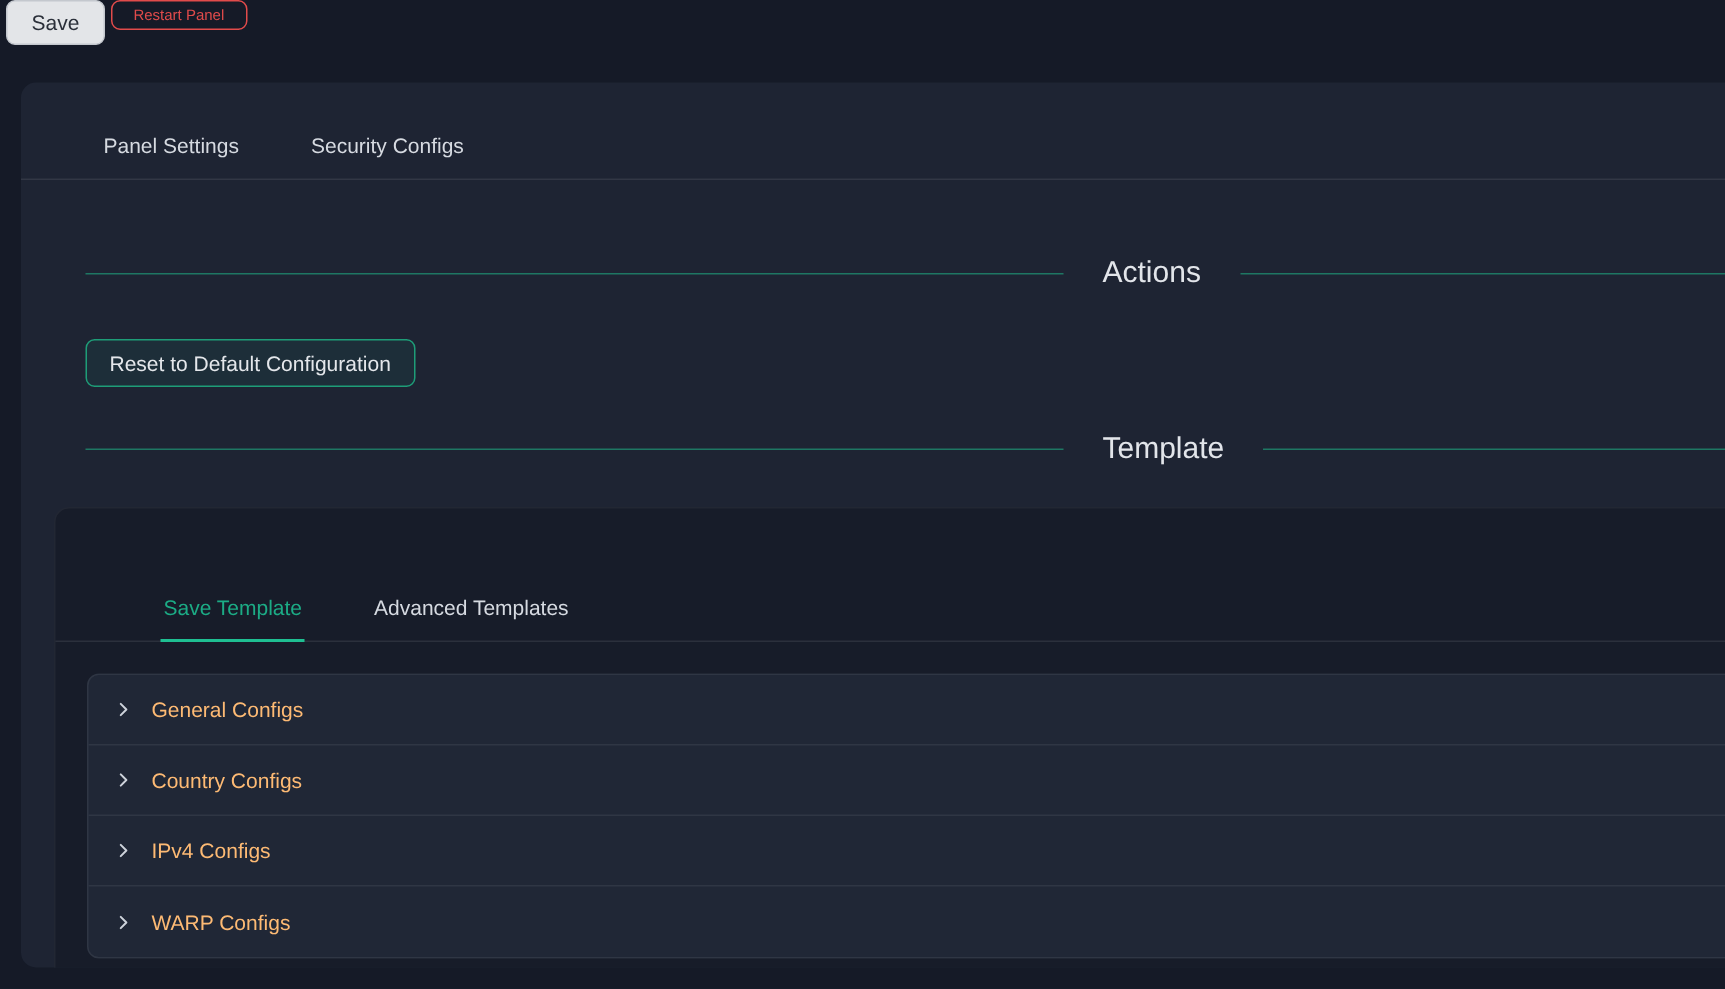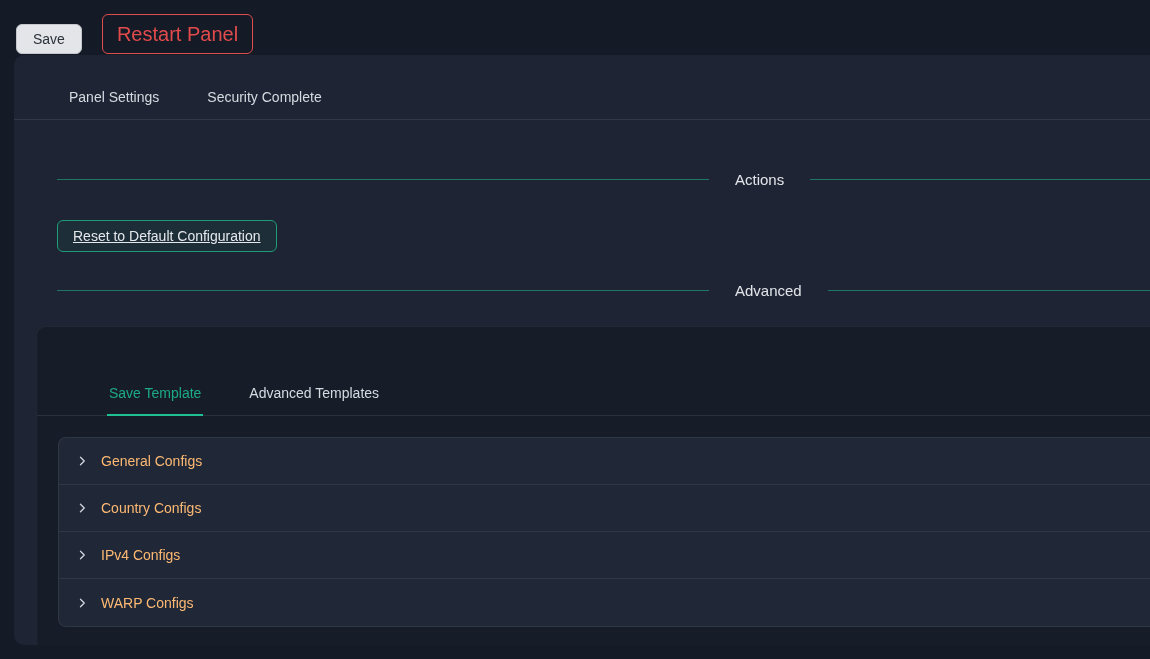--- a/index.html
+++ b/index.html
@@ -8,34 +8,34 @@
     overflow: hidden;
     background: #151a27;
     font-family: "Liberation Sans", sans-serif;
     color: #dde0e5;
     font-size: 14px;
   }
   
   .topbar {
     position: absolute; left: 0; top: 0; right: 0; height: 54px;
     background: #151a27;
-    display: flex; align-items: flex-end; gap: 20px;
-    padding-left: 16px;
+    display: flex; align-items: flex-start; gap: 4px;
+    padding-left: 4px;
   }
   .btn-save {
     height: 30px; padding: 0 16px;
     background: #e3e5e8; color: #2b303a;
     border: 1px solid #c4c8ce; border-radius: 6px;
     font-size: 14px; font-family: inherit; cursor: pointer;
   }
   .btn-restart {
-    height: 40px; padding: 0 14px;
+    height: 20px; padding: 0 14px;
     background: transparent; color: #e14b4b;
     border: 1px solid #e14b4b; border-radius: 6px;
-    font-size: 20px; font-family: inherit; cursor: pointer;
+    font-size: 10px; font-family: inherit; cursor: pointer;
   }
   
   .card {
     position: absolute; left: 14px; top: 55px; right: -60px; height: 590px;
     background: #1e2433;
     border-radius: 10px;
     overflow: hidden;
   }
   
   .tabs {
@@ -60,32 +60,32 @@
     margin-left: 43px;
   }
   .section-divider.actions   { margin-top: 51px; }
   .section-divider.templates { margin-top: 30px; }
   .section-divider .line {
     height: 1px; background: rgba(30,165,126,0.65);
   }
   .section-divider .line.left  { width: 652px; flex: 0 0 auto; }
   .section-divider .line.right { flex: 1 1 auto; }
   .divider-text {
-    margin: 0 26px; font-size: 15px; color: #e2e5ea; white-space: nowrap; text-align: right;
+    margin: 0 26px; font-size: 20px; color: #e2e5ea; white-space: nowrap; text-align: right;
   }
   
   .btn-reset {
     display: block;
     margin: 32px 0 0 43px;
     height: 32px; padding: 0 15px;
     background: rgba(31,191,146,0.07);
     color: #e4e7eb;
     border: 1px solid #1e9d78;
     border-radius: 6px;
-    font-size: 14px; font-family: inherit; cursor: pointer; text-decoration: underline;
+    font-size: 14px; font-family: inherit; cursor: pointer;
   }
   
   .inner-panel {
     margin: 27px 22px 0 22px;
     height: 324px;
     background: #171c29;
     border: 1px solid rgba(255,255,255,0.05);
     border-radius: 10px;
     padding-top: 46px;
   }
@@ -113,34 +113,34 @@
 
 <div class="topbar">
   <button class="btn-save">Save</button>
   <button class="btn-restart">Restart Panel</button>
 </div>
 
 <div class="card">
 
   <div class="tabs outer">
     <div class="tab">Panel Settings</div>
-    <div class="tab">Security Complete</div>
+    <div class="tab">Security Configs</div>
   </div>
 
   <div class="section-divider actions">
     <span class="line left"></span>
     <span class="divider-text">Actions</span>
     <span class="line right"></span>
   </div>
 
   <button class="btn-reset">Reset to Default Configuration</button>
 
   <div class="section-divider templates">
     <span class="line left"></span>
-    <span class="divider-text">Advanced</span>
+    <span class="divider-text">Template</span>
     <span class="line right"></span>
   </div>
 
   <div class="inner-panel">
 
     <div class="tabs inner">
       <div class="tab active">Save Template</div>
       <div class="tab">Advanced Templates</div>
     </div>
 

